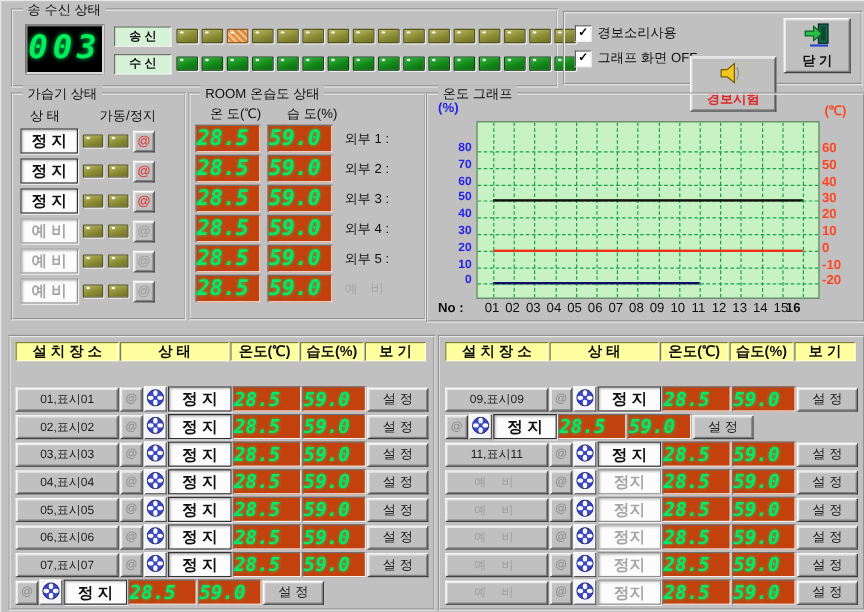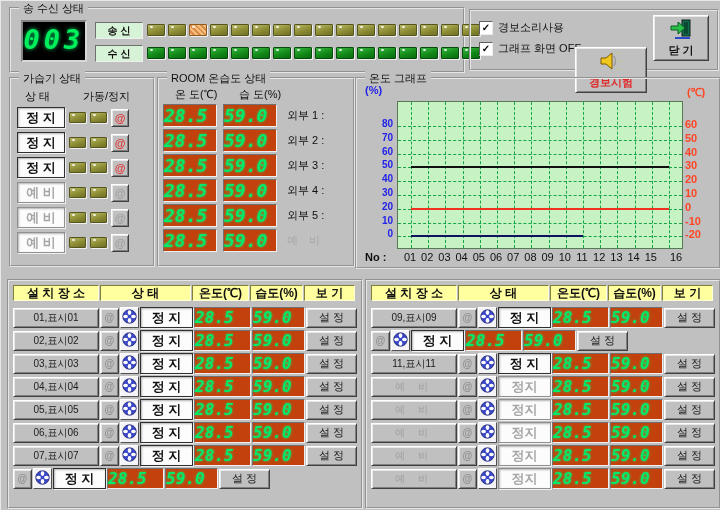--- a/index.html
+++ b/index.html
@@ -79,21 +79,21 @@
   .unit-r{position:absolute;left:330px;top:5px;font-size:11px;font-weight:bold;color:#ff4624;}
   .xprefix{position:absolute;left:8px;font-size:11px;color:#101010;}
   
   .tablebox{top:278px;width:352px;height:226px;}
   #tableL{left:6px;} #tableR{left:364px;}
   .thead{position:absolute;left:4px;top:4px;display:flex;gap:1px;}
   .hcell{background:#ffffa0;border:1px solid;border-color:#80803a #ffffd8 #ffffd8 #80803a;
          height:16px;font-size:12px;font-weight:bold;color:#101010;display:flex;
          align-items:center;justify-content:center;box-sizing:border-box;}
   .h-loc{width:86px;} .h-st{width:91px;} .h-temp{width:57px;} .h-hum{width:53px;} .h-view{width:51px;}
-  .trows{position:absolute;left:4px;top:26px;}
+  .trows{position:absolute;left:4px;top:41px;}
   .trow{display:flex;align-items:center;gap:1px;height:21px;margin-bottom:2px;}
   .t-name{width:86px;height:20px;font-size:10px;color:#202020;}
   .trow.reserve .t-name{color:#9e9e9e;letter-spacing:5px;}
   .t-at{width:19px;height:20px;font:bold 10px "Liberation Sans",sans-serif;color:#909090;
         text-align:center;line-height:18px;}
   .t-fan{width:19px;height:21px;background:#f4f4f8;border:1px solid;
          border-color:#ffffff #505050 #505050 #ffffff;display:flex;align-items:center;justify-content:center;}
   .trow .stbox{width:51px;height:19px;font-size:13px;line-height:19px;}
   .trow .lcd{width:57px;height:21px;line-height:20px;font-size:16px;box-sizing:border-box;}
   .trow .lcd.hum{width:53px;}
@@ -323,21 +323,21 @@
         <div class="xtick" style="left: 129px; top: 172px;">06</div>
         <div class="xtick" style="left: 146.2px; top: 172px;">07</div>
         <div class="xtick" style="left: 163.4px; top: 172px;">08</div>
         <div class="xtick" style="left: 180.6px; top: 172px;">09</div>
         <div class="xtick" style="left: 197.8px; top: 172px;">10</div>
         <div class="xtick" style="left: 215px; top: 172px;">11</div>
         <div class="xtick" style="left: 232.2px; top: 172px;">12</div>
         <div class="xtick" style="left: 249.4px; top: 172px;">13</div>
         <div class="xtick" style="left: 266.6px; top: 172px;">14</div>
         <div class="xtick" style="left: 283.8px; top: 172px;">15</div>
-        <div class="xtick" style="left: 309px; top: 172px;">16</div>
+        <div class="xtick" style="left: 294px; top: 172px; font-weight: bold;">16</div>
       </div>
   </div>
 
   <div class="gbox tablebox" id="tableL">
     <div class="thead">
       <div class="hcell h-loc">설 치 장 소</div>
       <div class="hcell h-st">상  태</div>
       <div class="hcell h-temp">온도(℃)</div>
       <div class="hcell h-hum">습도(%)</div>
       <div class="hcell h-view">보 기</div>

